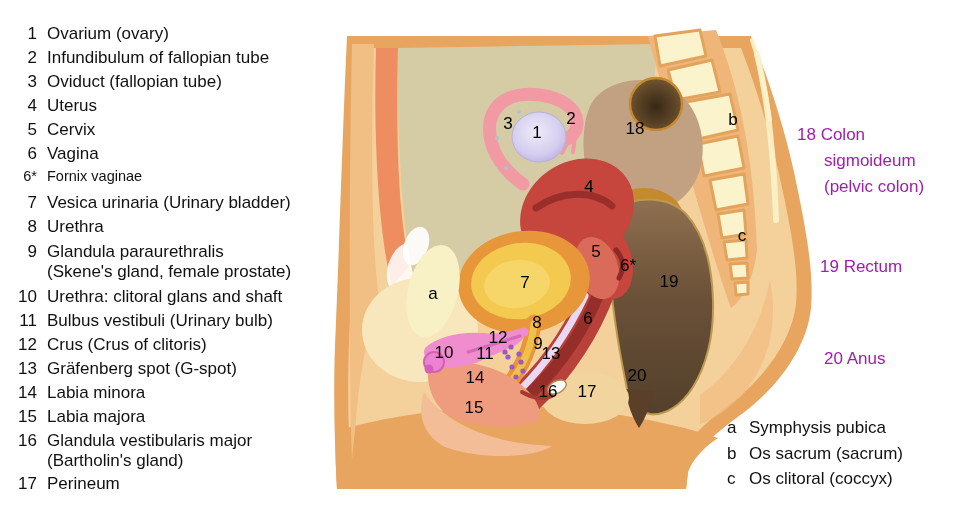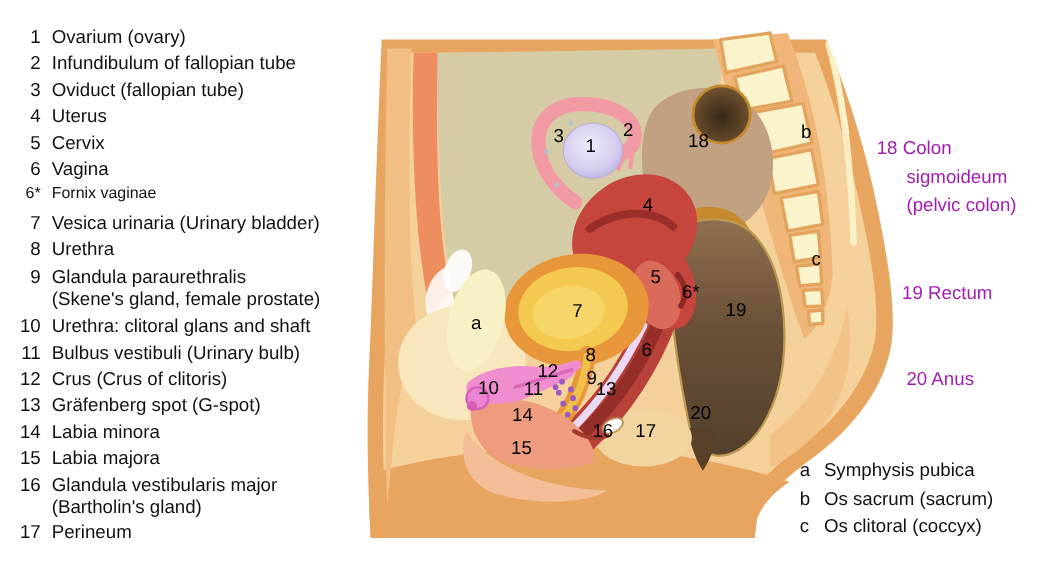--- a/index.html
+++ b/index.html
@@ -238,21 +238,21 @@
 
   <div id="rightlabels">
       <div class="right-block" style="left: 797px; top: 122px;">
         <span class="ln">18 Colon</span>
         <span class="ln indent">sigmoideum</span>
         <span class="ln indent">(pelvic colon)</span>
       </div>
       <div class="right-block" style="left: 820px; top: 240px; margin-top: 14px;">
         <span class="ln">19 Rectum</span>
       </div>
-      <div class="right-block" style="left: 824px; top: 332px;">
+      <div class="right-block" style="left: 824px; top: 346px;">
         <span class="ln">20 Anus</span>
       </div>
       <div class="bone-row" style="left: 727px; top: 418px;">
         <span class="bnum">a</span>
         <span>Symphysis pubica</span>
       </div>
       <div class="bone-row" style="left: 727px; top: 444px;">
         <span class="bnum">b</span>
         <span>Os sacrum (sacrum)</span>
       </div>

